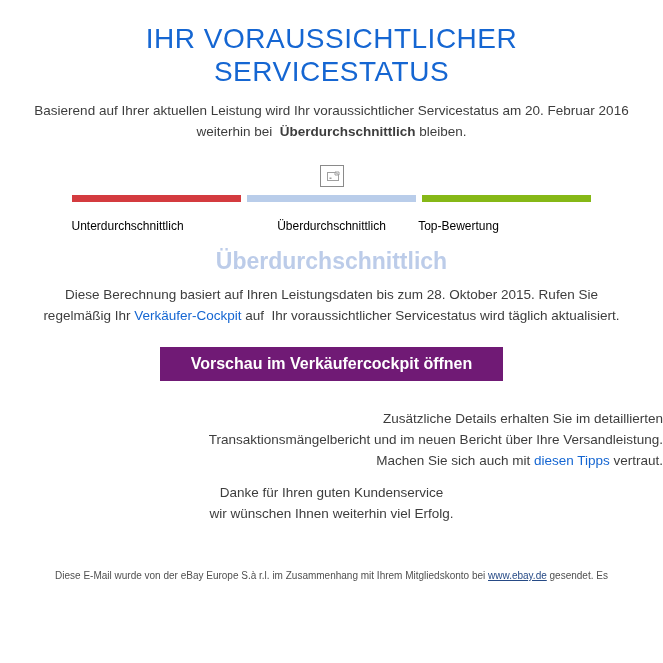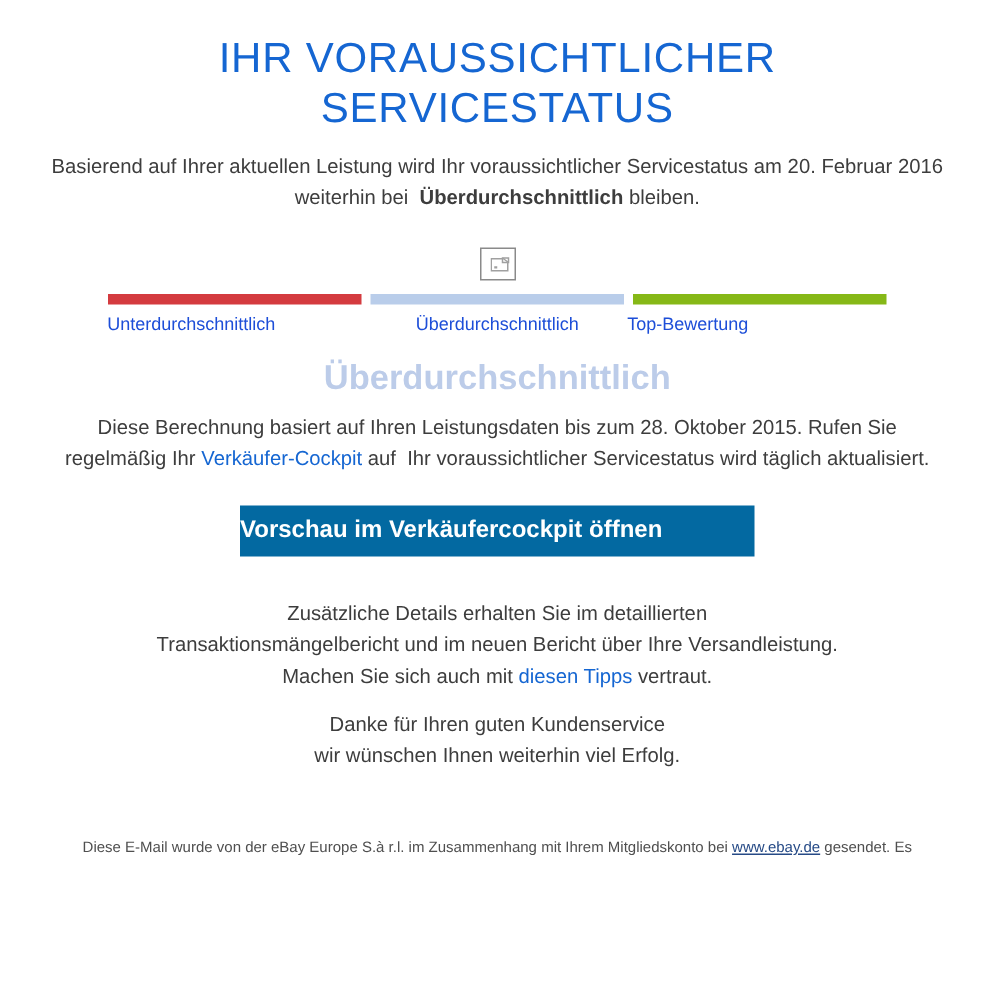--- a/index.html
+++ b/index.html
@@ -60,23 +60,23 @@
     display: flex;
     gap: 6px;
     height: 7px;
   }
   .meter-bars .seg { flex: 1; }
   .seg-red   { background: #d43b3f; }
   .seg-blue  { background: #b9cdea; }
   .seg-green { background: #86b817; }
   .meter-labels {
     display: flex;
-    margin-top: 6px;
+    margin-top: 17px;
     font-size: 12px;
-    color: #1d4ed8;
+    color: #000000;
   }
   .meter-labels span { flex: 1; }
   .meter-labels .lab-left   { text-align: left; }
   .meter-labels .lab-center { text-align: center; }
   .meter-labels .lab-right  { text-align: left; }
 
   .current-status {
     margin-top: 13px;
     font-size: 23px;
     font-weight: bold;
@@ -85,31 +85,31 @@
   }
 
   .p-calc { margin-top: 8px; }
 
   .cta-button {
     display: inline-block;
     margin-top: 21px;
     width: 343px;
     height: 34px;
     line-height: 34px;
-    background: #0369a1;
+    background: #701a75;
     color: #ffffff;
     font-family: "Liberation Sans", sans-serif;
     font-size: 16px;
     font-weight: bold;
-    text-align: left;
+    text-align: center;
     border: none;
     cursor: pointer;
   }
 
-  .p-details { margin-top: 27px; }
+  .p-details { margin-top: 27px; text-align: right; }
   .p-thanks  { margin-top: 11px; }
 
   .footer {
     margin-top: 45px;
     font-size: 10px;
     line-height: 13px;
     color: #4f4f4f;
   }
   .footer a {
     color: #264a86;

